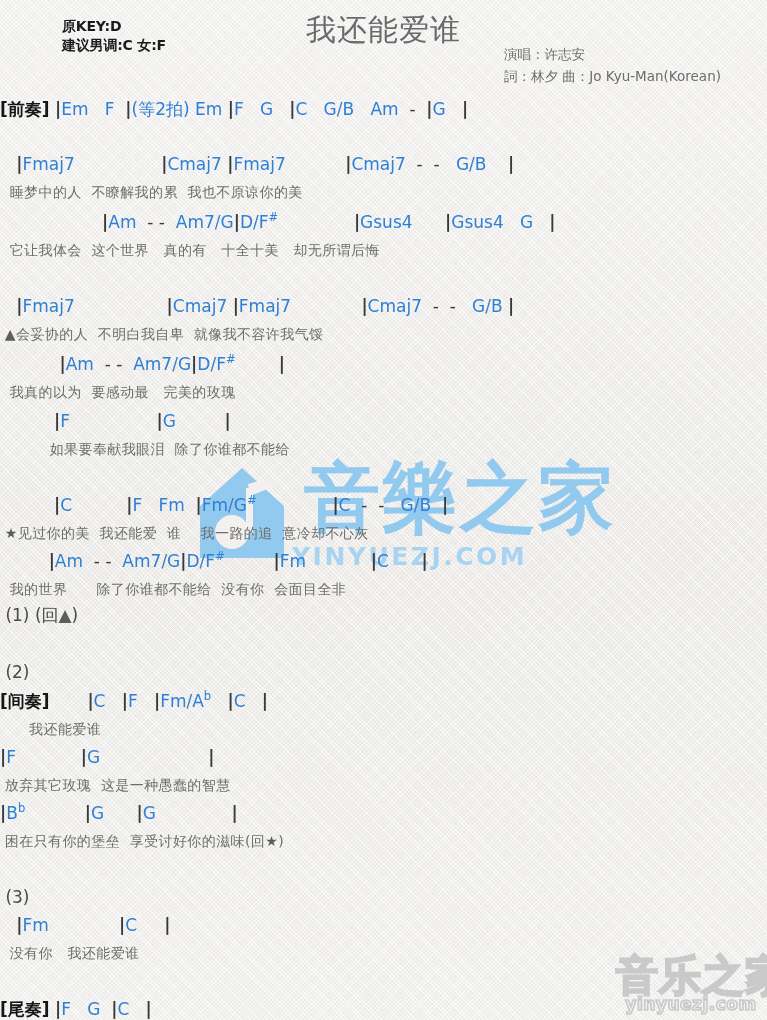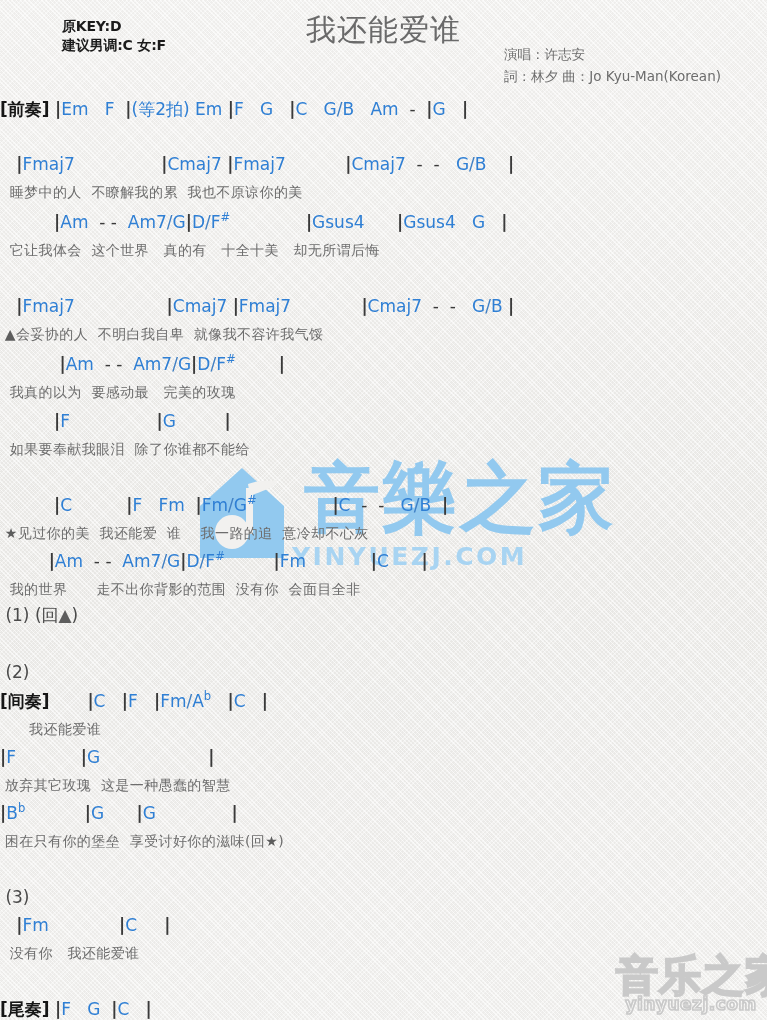--- a/index.html
+++ b/index.html
@@ -209,32 +209,32 @@
 
   <div class="credits">
     <div>演唱：许志安</div>
     <div>詞：林夕  曲：Jo Kyu-Man(Korean)</div>
   </div>
 
   <div id="lines-host">
       <div class="line chords" style="top: 99px;"><span class="sect">[前奏]</span> <span class="bar">|</span>Em   F  <span class="bar">|</span>(等2拍) Em <span class="bar">|</span>F   G   <span class="bar">|</span>C   G<span class="slash">/</span>B   Am  <span class="dash">-</span>  <span class="bar">|</span>G   <span class="bar">|</span></div>
       <div class="line chords" style="top: 154px;">   <span class="bar">|</span>Fmaj7                <span class="bar">|</span>Cmaj7 <span class="bar">|</span>Fmaj7           <span class="bar">|</span>Cmaj7  <span class="dash">-</span>  <span class="dash">-</span>   G<span class="slash">/</span>B    <span class="bar">|</span></div>
       <div class="line lyrics" style="top: 182px;">  睡梦中的人  不瞭解我的累  我也不原谅你的美</div>
-      <div class="line chords" style="top: 212px;">          <span class="bar">|</span>Am  <span class="dash">-</span> <span class="dash">-</span>  Am7<span class="slash">/</span>G<span class="bar">|</span>D<span class="slash">/</span>F<sup class="acc">#</sup>              <span class="bar">|</span>Gsus4      <span class="bar">|</span>Gsus4   G   <span class="bar">|</span></div>
+      <div class="line chords" style="top: 212px; padding-left: 48px;">          <span class="bar">|</span>Am  <span class="dash">-</span> <span class="dash">-</span>  Am7<span class="slash">/</span>G<span class="bar">|</span>D<span class="slash">/</span>F<sup class="acc">#</sup>              <span class="bar">|</span>Gsus4      <span class="bar">|</span>Gsus4   G   <span class="bar">|</span></div>
       <div class="line lyrics" style="top: 240px;">  它让我体会  这个世界   真的有   十全十美   却无所谓后悔</div>
       <div class="line chords" style="top: 296px;">   <span class="bar">|</span>Fmaj7                 <span class="bar">|</span>Cmaj7 <span class="bar">|</span>Fmaj7             <span class="bar">|</span>Cmaj7  <span class="dash">-</span>  <span class="dash">-</span>   G<span class="slash">/</span>B <span class="bar">|</span></div>
       <div class="line lyrics" style="top: 324px;"> <span class="mark">▲</span>会妥协的人  不明白我自卑  就像我不容许我气馁</div>
       <div class="line chords" style="top: 354px;">           <span class="bar">|</span>Am  <span class="dash">-</span> <span class="dash">-</span>  Am7<span class="slash">/</span>G<span class="bar">|</span>D<span class="slash">/</span>F<sup class="acc">#</sup>        <span class="bar">|</span></div>
       <div class="line lyrics" style="top: 382px;">  我真的以为  要感动最   完美的玫瑰</div>
       <div class="line chords" style="top: 411px;">          <span class="bar">|</span>F                <span class="bar">|</span>G         <span class="bar">|</span></div>
-      <div class="line lyrics" style="top: 439px;">  如果要奉献我眼泪  除了你谁都不能给</div>
+      <div class="line lyrics" style="top: 439px; padding-left: 40px;">  如果要奉献我眼泪  除了你谁都不能给</div>
       <div class="line chords" style="top: 495px;">          <span class="bar">|</span>C          <span class="bar">|</span>F   Fm  <span class="bar">|</span>Fm<span class="slash">/</span>G<sup class="acc">#</sup>              <span class="bar">|</span>C  <span class="dash">-</span>  <span class="dash">-</span>   G<span class="slash">/</span>B  <span class="bar">|</span></div>
       <div class="line lyrics" style="top: 523px;"> <span class="mark">★</span>见过你的美  我还能爱  谁    我一路的追  意冷却不心灰</div>
       <div class="line chords" style="top: 551px;">         <span class="bar">|</span>Am  <span class="dash">-</span> <span class="dash">-</span>  Am7<span class="slash">/</span>G<span class="bar">|</span>D<span class="slash">/</span>F<sup class="acc">#</sup>         <span class="bar">|</span>Fm            <span class="bar">|</span>C      <span class="bar">|</span></div>
-      <div class="line lyrics" style="top: 579px;">  我的世界      走不出你背影的范围  没有你  会面目全非</div>
+      <div class="line lyrics" style="top: 579px;">  我的世界      除了你谁都不能给  没有你  会面目全非</div>
       <div class="line plain" style="top: 605px;"> (1) (回<span class="mark">▲</span>)</div>
       <div class="line plain" style="top: 662px;"> (2)</div>
       <div class="line chords" style="top: 691px;"><span class="sect">[间奏]</span>       <span class="bar">|</span>C   <span class="bar">|</span>F   <span class="bar">|</span>Fm<span class="slash">/</span>A<sup class="acc">b</sup>   <span class="bar">|</span>C   <span class="bar">|</span></div>
       <div class="line lyrics" style="top: 719px;">      我还能爱谁</div>
       <div class="line chords" style="top: 747px;"><span class="bar">|</span>F            <span class="bar">|</span>G                    <span class="bar">|</span></div>
       <div class="line lyrics" style="top: 775px;"> 放弃其它玫瑰  这是一种愚蠢的智慧</div>
       <div class="line chords" style="top: 803px; text-align: right;"><span class="bar">|</span>B<sup class="acc">b</sup>           <span class="bar">|</span>G      <span class="bar">|</span>G              <span class="bar">|</span></div>
       <div class="line lyrics" style="top: 831px;"> 困在只有你的堡垒  享受讨好你的滋味(回<span class="mark">★</span>)</div>
       <div class="line plain" style="top: 887px;"> (3)</div>
       <div class="line chords" style="top: 915px;">   <span class="bar">|</span>Fm             <span class="bar">|</span>C     <span class="bar">|</span></div>

